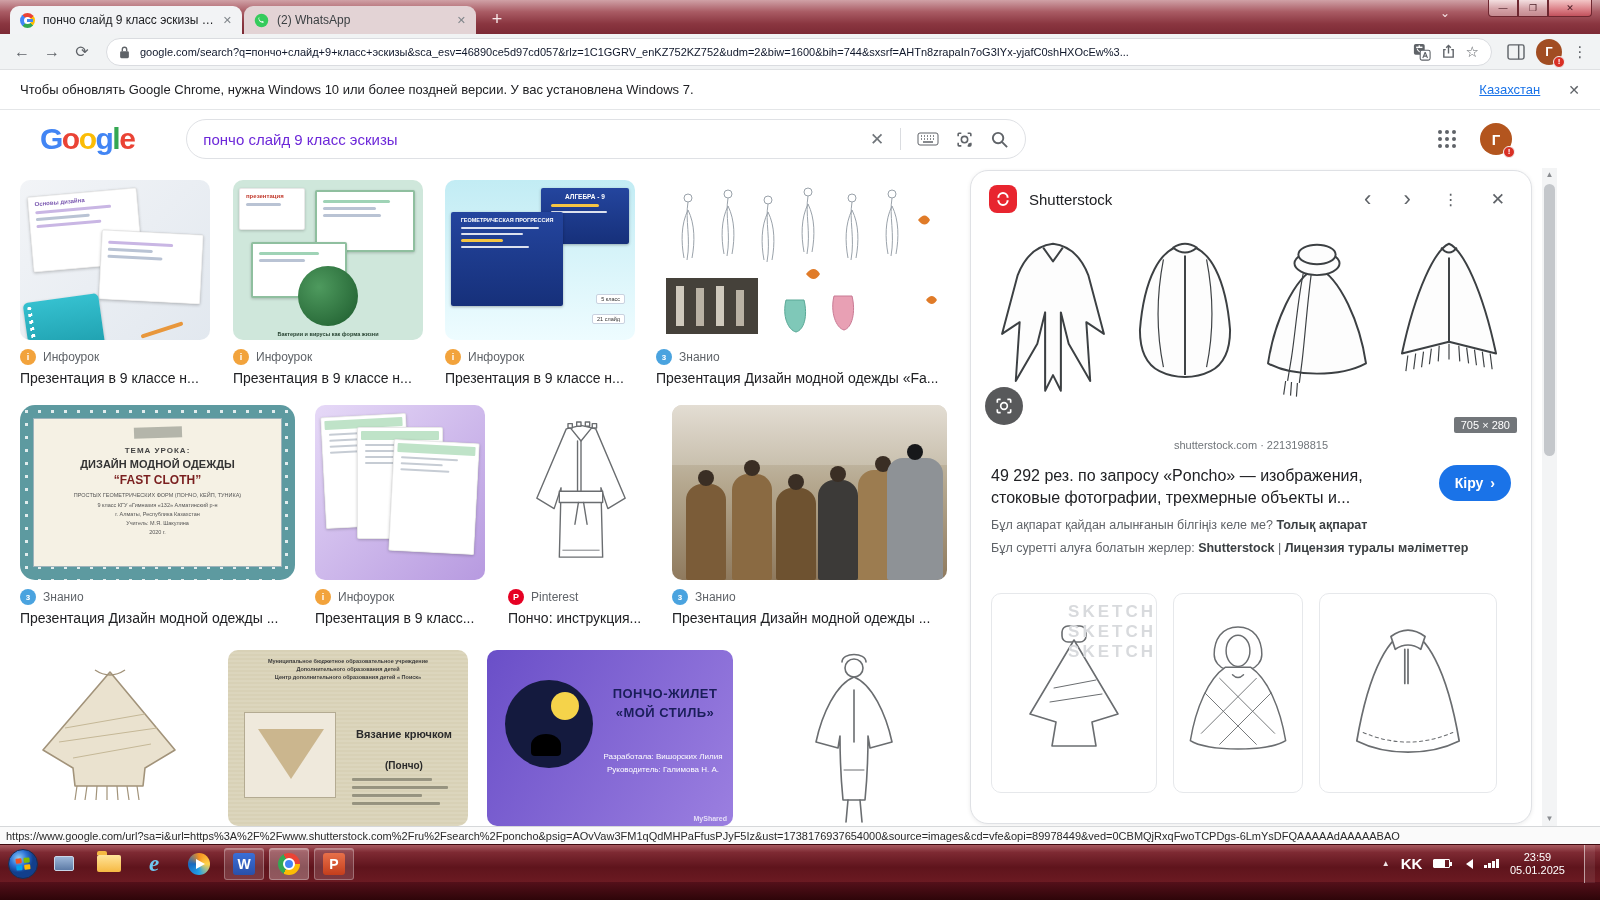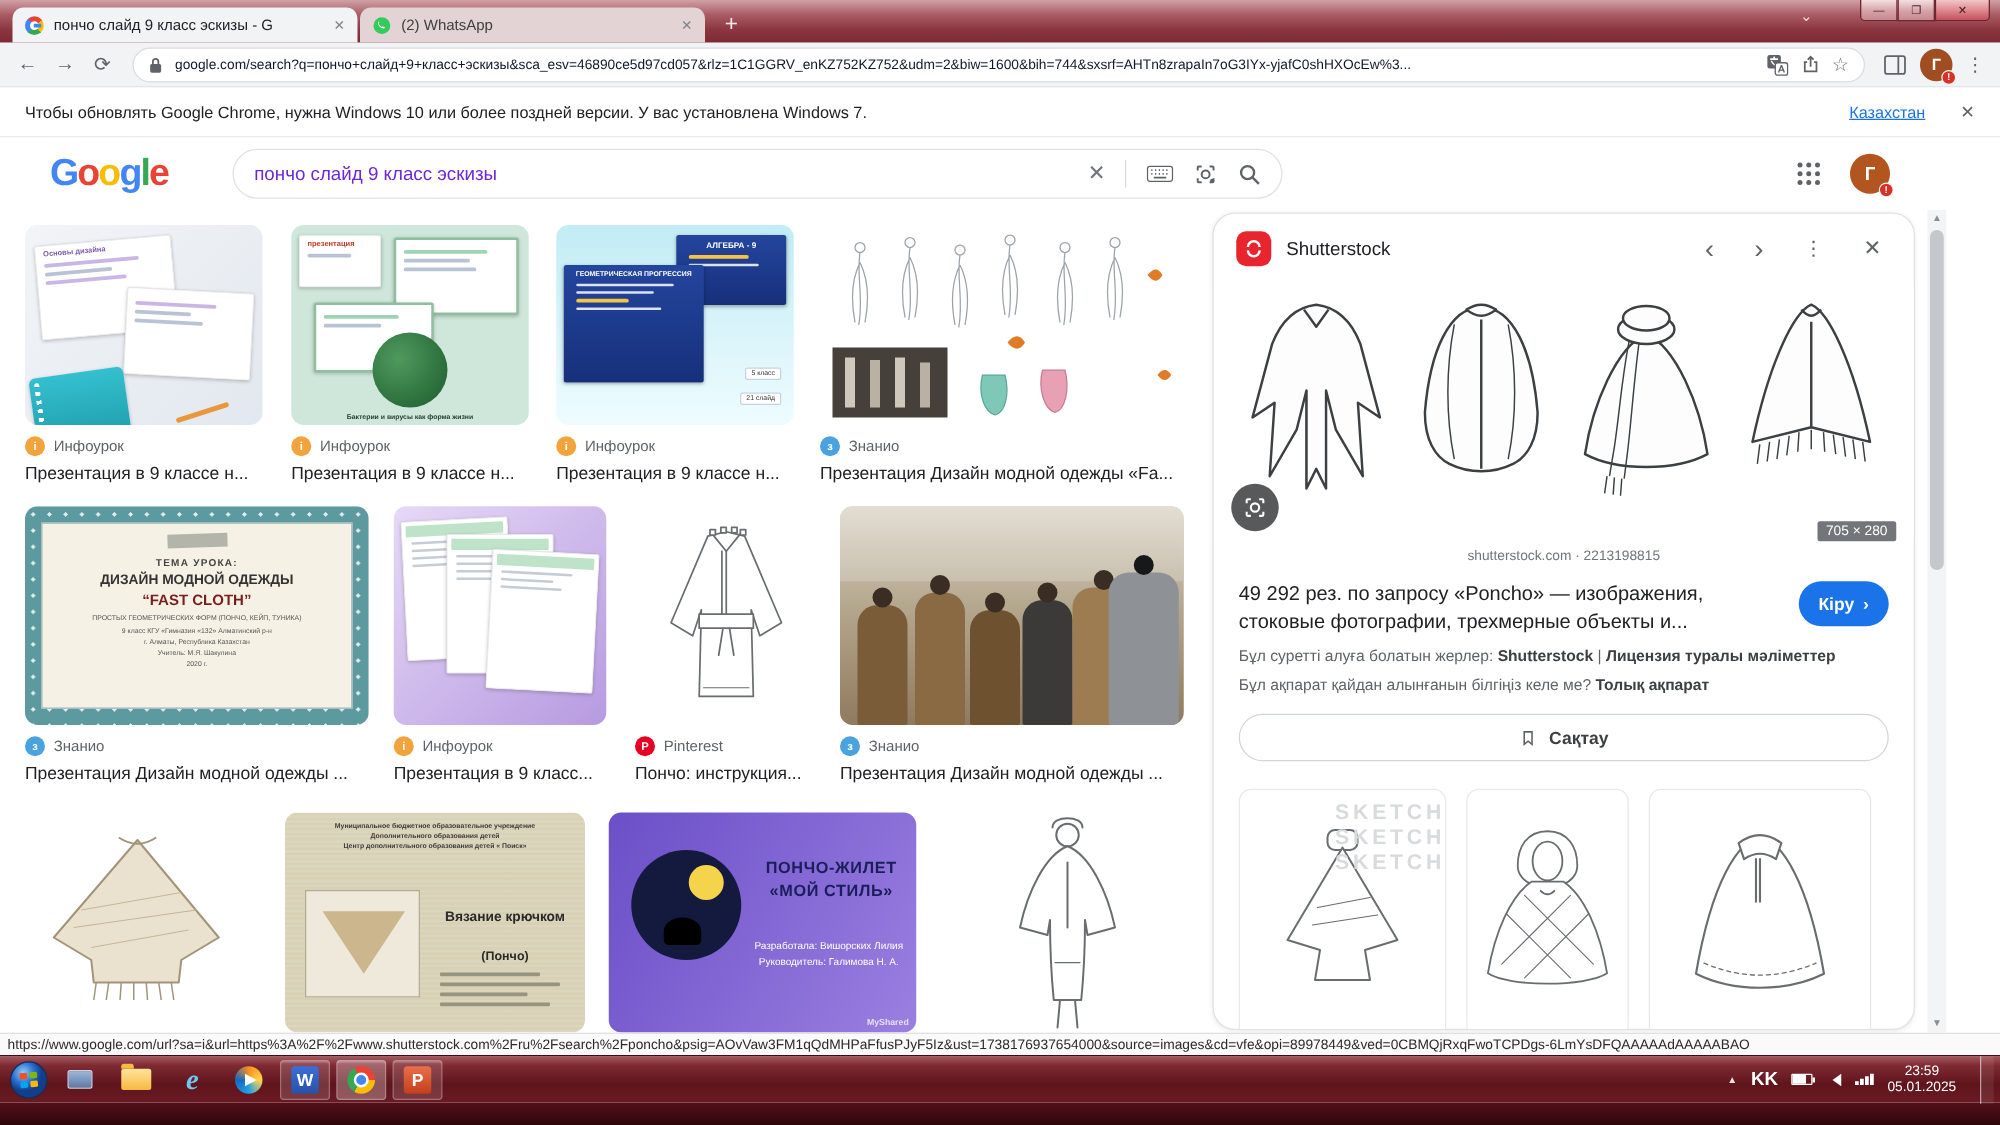--- a/index.html
+++ b/index.html
@@ -1,21 +1,21 @@
 <!DOCTYPE html>
 <html><head>
 <meta charset="utf-8">
 <style>
   * { margin:0; padding:0; box-sizing:border-box; }
   body { width:1600px; height:900px; overflow:hidden; font-family:"Liberation Sans","DejaVu Sans",sans-serif; background:#fff; }
   .screen { width:1600px; height:900px; position:relative; }
 
   
   .titlebar { height:34px; background:linear-gradient(180deg,#d0a1a6 0%,#a95b64 35%,#8a3640 70%,#7c2a35 100%); display:flex; align-items:flex-end; padding-left:10px; position:relative; }
-  .tab { height:28px; width:276px; display:flex; align-items:center; gap:8px; padding:0 10px; border-radius:9px 9px 0 0; font-size:12px; }
+  .tab { height:28px; width:232px; display:flex; align-items:center; gap:8px; padding:0 10px; border-radius:9px 9px 0 0; font-size:12px; }
   .tab.active { background:#f2f3f5; color:#202124; }
   .tab.inactive { background:#e3d3d5; color:#3c4043; margin-left:2px; }
   .tab-title { flex:1; white-space:nowrap; overflow:hidden; text-overflow:ellipsis; }
   .tab-close { color:#80868b; font-size:11px; cursor:default; }
   .gfav { width:15px; height:15px; border-radius:50%; flex:0 0 auto; background:conic-gradient(from -40deg,#ea4335 0 95deg,#fbbc05 0 175deg,#34a853 0 260deg,#4285f4 0 360deg); position:relative; }
   .gfav::before { content:''; position:absolute; inset:4px; background:#fff; border-radius:50%; }
   .gfav::after { content:''; position:absolute; top:6px; right:2px; width:6px; height:3px; background:#4285f4; }
   .newtab { width:26px; height:26px; margin:0 0 2px 8px; display:flex; align-items:center; justify-content:center; color:#f6e9ea; font-size:18px; }
   .tabsearch { position:absolute; right:150px; top:6px; color:#f3e2e4; font-size:12px; }
   .win-controls { position:absolute; top:0; right:8px; display:flex; }
@@ -78,21 +78,21 @@
   .t2blob { position:absolute; bottom:14px; left:50%; margin-left:-30px; width:60px; height:60px; border-radius:50%; background:radial-gradient(circle at 35% 35%,#4e9a5e,#1c5a2c); }
   .t2cap { position:absolute; bottom:3px; left:0; right:0; text-align:center; font-size:5.5px; color:#25412f; font-weight:700; }
 
   .t3 { background:linear-gradient(180deg,#c2ecf4,#eefcff); }
   .t3s { position:absolute; background:linear-gradient(#24459e,#16307a); border-radius:2px; box-shadow:0 1px 3px rgba(0,0,0,.3); padding:5px 4px; }
   .t3t { color:#fff; font-size:6.5px; font-weight:700; text-align:center; }
   .chip { position:absolute; background:#fff; color:#333; font-size:5.5px; padding:1px 4px; border-radius:2px; border:1px solid #c9d2e0; }
 
   .t4 { background:#fff; }
 
-  .t5 { background-color:#5d9aa0; background-image:radial-gradient(#ffffffd0 1.6px,transparent 1.7px); background-size:13px 13px; }
+  .t5 { background-color:#5d9aa0; background-image:radial-gradient(#ffffffd0 1.6px,transparent 1.7px); background-size:13px 13px;border-radius:15px; }
   .t5in { position:absolute; inset:13px; background:#f5f1e4; border:1px solid #9db3bb; display:flex; flex-direction:column; align-items:center; text-align:center; padding-top:8px; }
   .tape { width:48px; height:11px; background:rgba(168,170,160,.85); transform:rotate(-2deg); margin-bottom:8px; }
   .t5l1 { font-size:8px; font-weight:700; color:#444; letter-spacing:1px; }
   .t5l2 { font-size:11px; font-weight:700; color:#333; margin-top:3px; }
   .t5l3 { font-size:12px; font-weight:700; color:#7a1f1f; margin-top:3px; }
   .t5sm { font-size:5.5px; color:#555; margin-top:4px; line-height:8px; }
 
   .t6 { background:linear-gradient(135deg,#e6d9f7,#b79ae0); }
   .hd6 { display:block; height:9px; background:#bfe3c8; margin:3px; border-radius:1px; }
   .bar6 { display:block; height:2px; background:#c6ccd4; margin:4px 7px; border-radius:1px; }
@@ -628,32 +628,26 @@
       <div class="p-caption">shutterstock.com · 2213198815</div>
       <div class="p-body">
         <div class="p-titlerow">
           <div class="p-title">49 292 рез. по запросу «Poncho» — изображения, стоковые фотографии, трехмерные объекты и...</div>
           <button class="p-visit">
             <span>Кіру</span>
             <span>›</span>
           </button>
         </div>
         <div class="p-info">
+          <span>Бұл ақпарат қайдан алынғанын білгіңіз келе ме? </span><b>Толық ақпарат</b>
+        </div>
+        <div class="p-info">
           <span>Бұл суретті алуға болатын жерлер: </span><b>Shutterstock</b><span> | </span><b>Лицензия туралы мәліметтер</b>
         </div>
-        <div class="p-info">
-          <span>Бұл ақпарат қайдан алынғанын білгіңіз келе ме? </span><b>Толық ақпарат</b>
-        </div>
         <div class="p-actions">
-          <button class="p-act">
-            <svg width="15" height="15" viewBox="0 0 24 24" fill="none" stroke="#5f6368" stroke-width="2">
-                <path d="M7 4 h10 v16 l-5-4 -5 4 Z"></path>
-              </svg>
-            <span>Сақтау</span>
-          </button>
         </div>
         <div class="p-related">
           <div class="rtile" style="width:166px">
             <div class="wm-lines">
               <div>SKETCH</div>
                 <div>SKETCH</div>
                 <div>SKETCH</div>
             </div>
             <svg viewBox="0 0 120 150" width="120" height="150" class="lineart">
               <rect x="48" y="8" width="24" height="16" rx="6"></rect>

